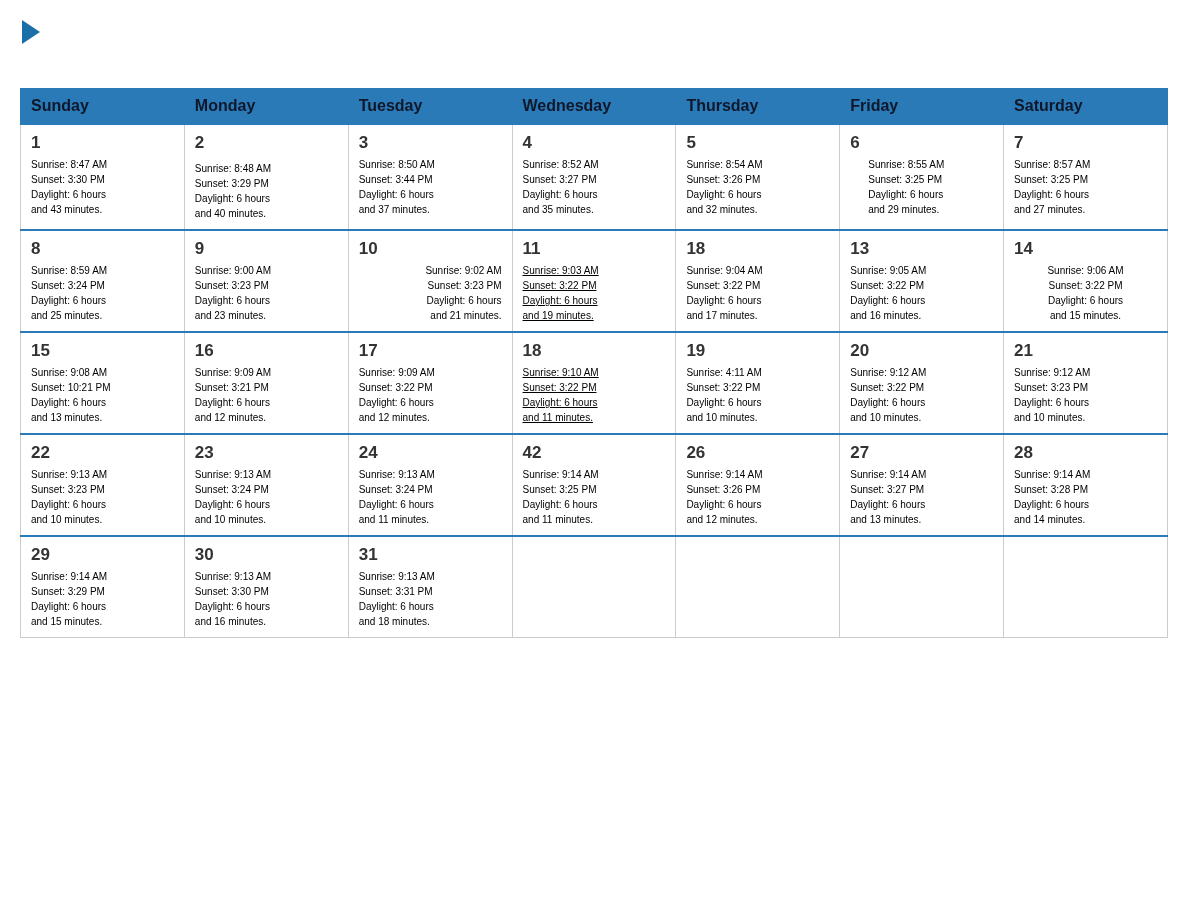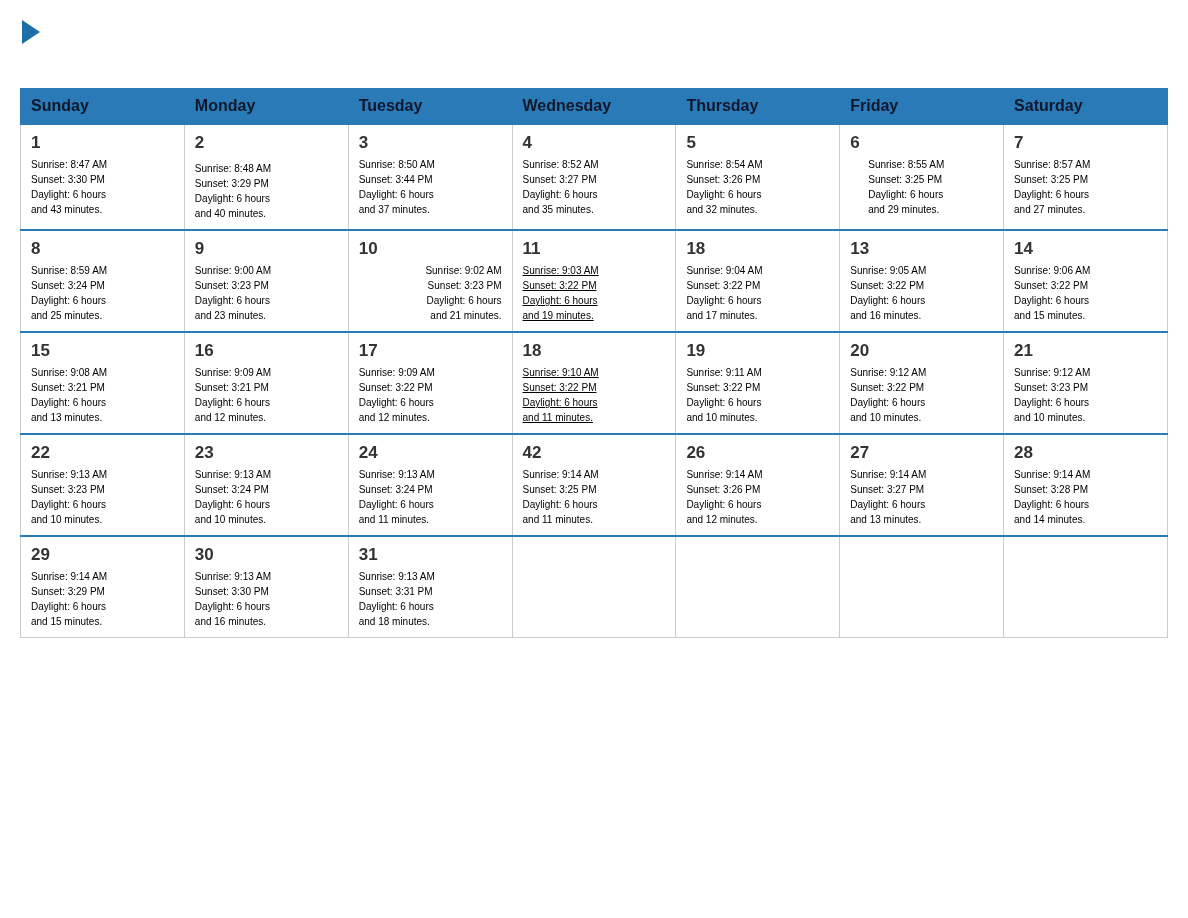--- a/index.html
+++ b/index.html
@@ -225,31 +225,31 @@
         </td>
         <td>
           <span class="day-number">13</span>
           <div class="day-info" style="white-space: pre-line;">Sunrise: 9:05 AM
 Sunset: 3:22 PM
 Daylight: 6 hours
 and 16 minutes.</div>
         </td>
         <td>
           <span class="day-number">14</span>
-          <div class="day-info" style="white-space: pre-line;">Sunrise: 9:06 AM
+          <div class="day-info" style="white-space: pre-line; text-align: center;">Sunrise: 9:06 AM
 Sunset: 3:22 PM
 Daylight: 6 hours
 and 15 minutes.</div>
         </td>
       </tr>
       <tr>
         <td>
           <span class="day-number">15</span>
           <div class="day-info" style="white-space: pre-line;">Sunrise: 9:08 AM
-Sunset: 3:21 PM
+Sunset: 10:21 PM
 Daylight: 6 hours
 and 13 minutes.</div>
         </td>
         <td>
           <span class="day-number">16</span>
           <div class="day-info" style="white-space: pre-line;">Sunrise: 9:09 AM
 Sunset: 3:21 PM
 Daylight: 6 hours
 and 12 minutes.</div>
         </td>
@@ -262,21 +262,21 @@
         </td>
         <td>
           <span class="day-number">18</span>
           <div class="day-info" style="white-space: pre-line; text-decoration: underline;">Sunrise: 9:10 AM
 Sunset: 3:22 PM
 Daylight: 6 hours
 and 11 minutes.</div>
         </td>
         <td>
           <span class="day-number">19</span>
-          <div class="day-info" style="white-space: pre-line;">Sunrise: 9:11 AM
+          <div class="day-info" style="white-space: pre-line;">Sunrise: 4:11 AM
 Sunset: 3:22 PM
 Daylight: 6 hours
 and 10 minutes.</div>
         </td>
         <td>
           <span class="day-number">20</span>
           <div class="day-info" style="white-space: pre-line;">Sunrise: 9:12 AM
 Sunset: 3:22 PM
 Daylight: 6 hours
 and 10 minutes.</div>

